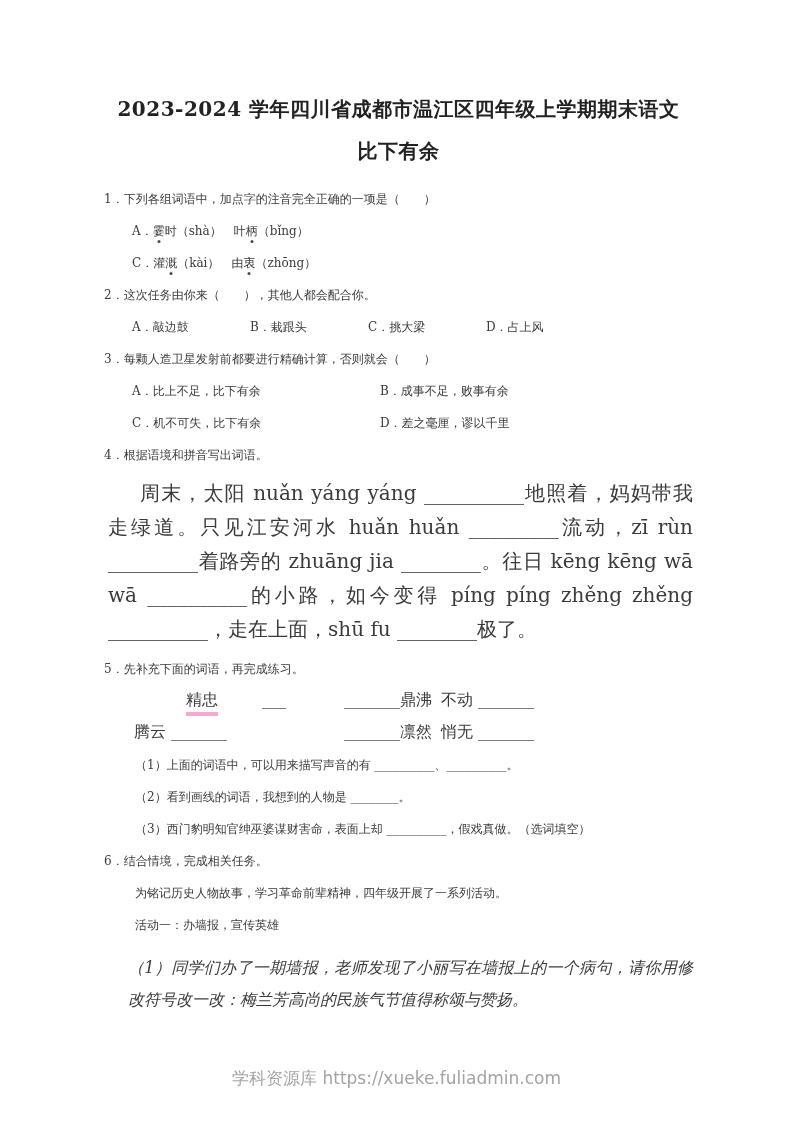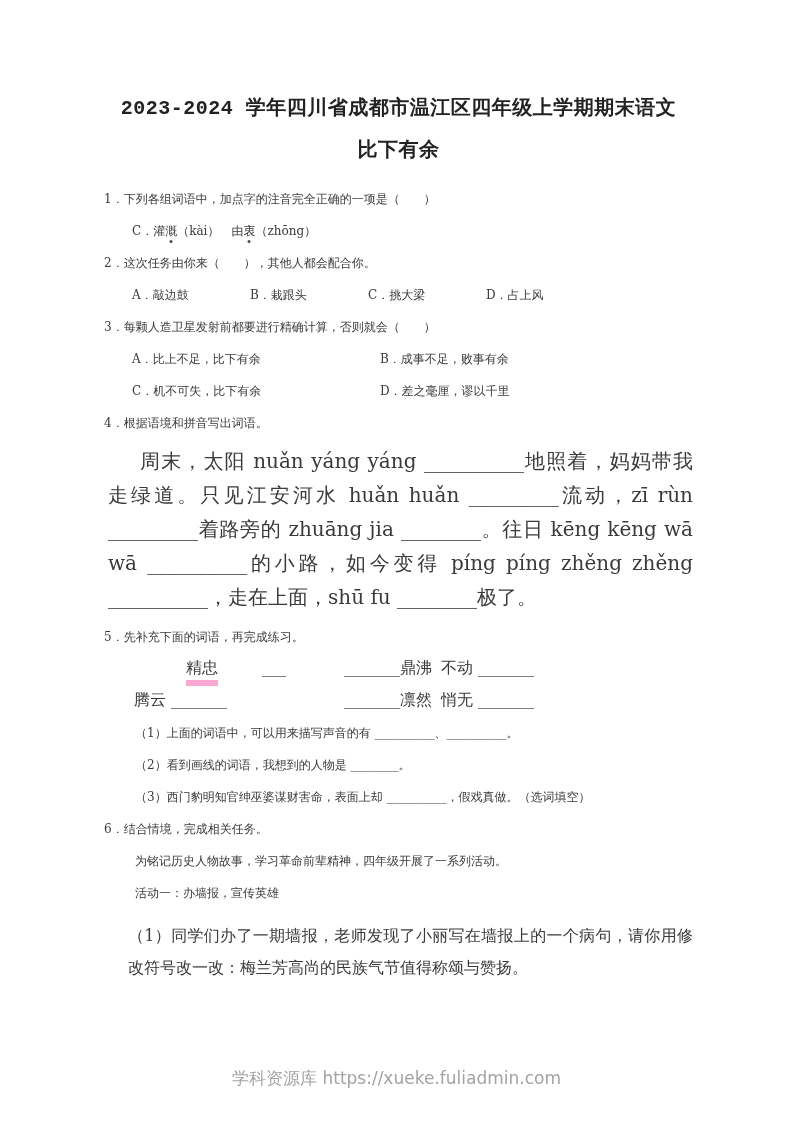--- a/index.html
+++ b/index.html
@@ -6,39 +6,38 @@
   body{
     width:793px;height:1122px;position:relative;overflow:hidden;
     background:#ffffff;color:#3a3a3a;
     font-family:"DejaVu Serif","Liberation Serif",serif;
   }
   .page{padding:88px 100px 0 104px;}
   .title{
     text-align:center;font-weight:bold;color:#222;
     font-size:20px;line-height:42px;letter-spacing:0.5px;
     margin-bottom:16px;
-    font-family:Liberation Mono, monospace;
   }
   .line{font-size:12px;line-height:22px;margin-bottom:10px;white-space:nowrap;}
   .opt{margin-left:28px;}
   .sub{margin-left:31px;}
   .optrow{display:flex;margin-left:28px;}
   .ocell{width:118px;}
   .q3c{width:248px;}
   .para{
     font-size:20px;line-height:34px;margin:0 0 12px 4px;
     text-indent:32px;text-align:justify;white-space:normal;
   }
   .para2{
     font-size:16px;line-height:32px;margin:16px 0 10px 24px;
-    text-align:justify;white-space:normal;
+    text-align:justify;white-space:normal;font-style:italic;
   }
   .q5row{position:relative;height:22px;font-size:16px;margin-bottom:10px;}
   .q5row .abs{position:absolute;top:0;}
-  .underlined{border-bottom:6px solid #f9a8d4;padding-bottom:1px;}
+  .underlined{border-bottom:4px solid #f9a8d4;padding-bottom:1px;}
   .dotted{position:relative;}
   .dotted::after{
     content:"";position:absolute;left:50%;bottom:-5px;
     transform:translateX(-50%);
     width:3px;height:3px;border-radius:50%;background:#4a4a4a;
   }
   .footer{
     position:absolute;left:0;right:0;bottom:32px;text-align:center;
     color:#a3a3a3;font-size:17px;
     font-family:"DejaVu Sans","Liberation Sans",sans-serif;
@@ -48,20 +47,21 @@
 <body>
 
 <div class="page">
 
   <div class="title">
     <div>2023-2024 学年四川省成都市温江区四年级上学期期末语文</div>
     <div>比下有余</div>
   </div>
 
   <div class="line">1．下列各组词语中，加点字的注音完全正确的一项是（　　）</div>
+  <div class="line opt">A．<span class="dotted">霎</span>时（shà）　叶<span class="dotted">柄</span>（bǐng）</div>
   <div class="line opt">C．灌<span class="dotted">溉</span>（kài）　由<span class="dotted">衷</span>（zhōng）</div>
 
   <div class="line">2．这次任务由你来（　　），其他人都会配合你。</div>
   <div class="line optrow">
     <span class="ocell">A．敲边鼓</span>
     <span class="ocell">B．栽跟头</span>
     <span class="ocell">C．挑大梁</span>
     <span>D．占上风</span>
   </div>
 

